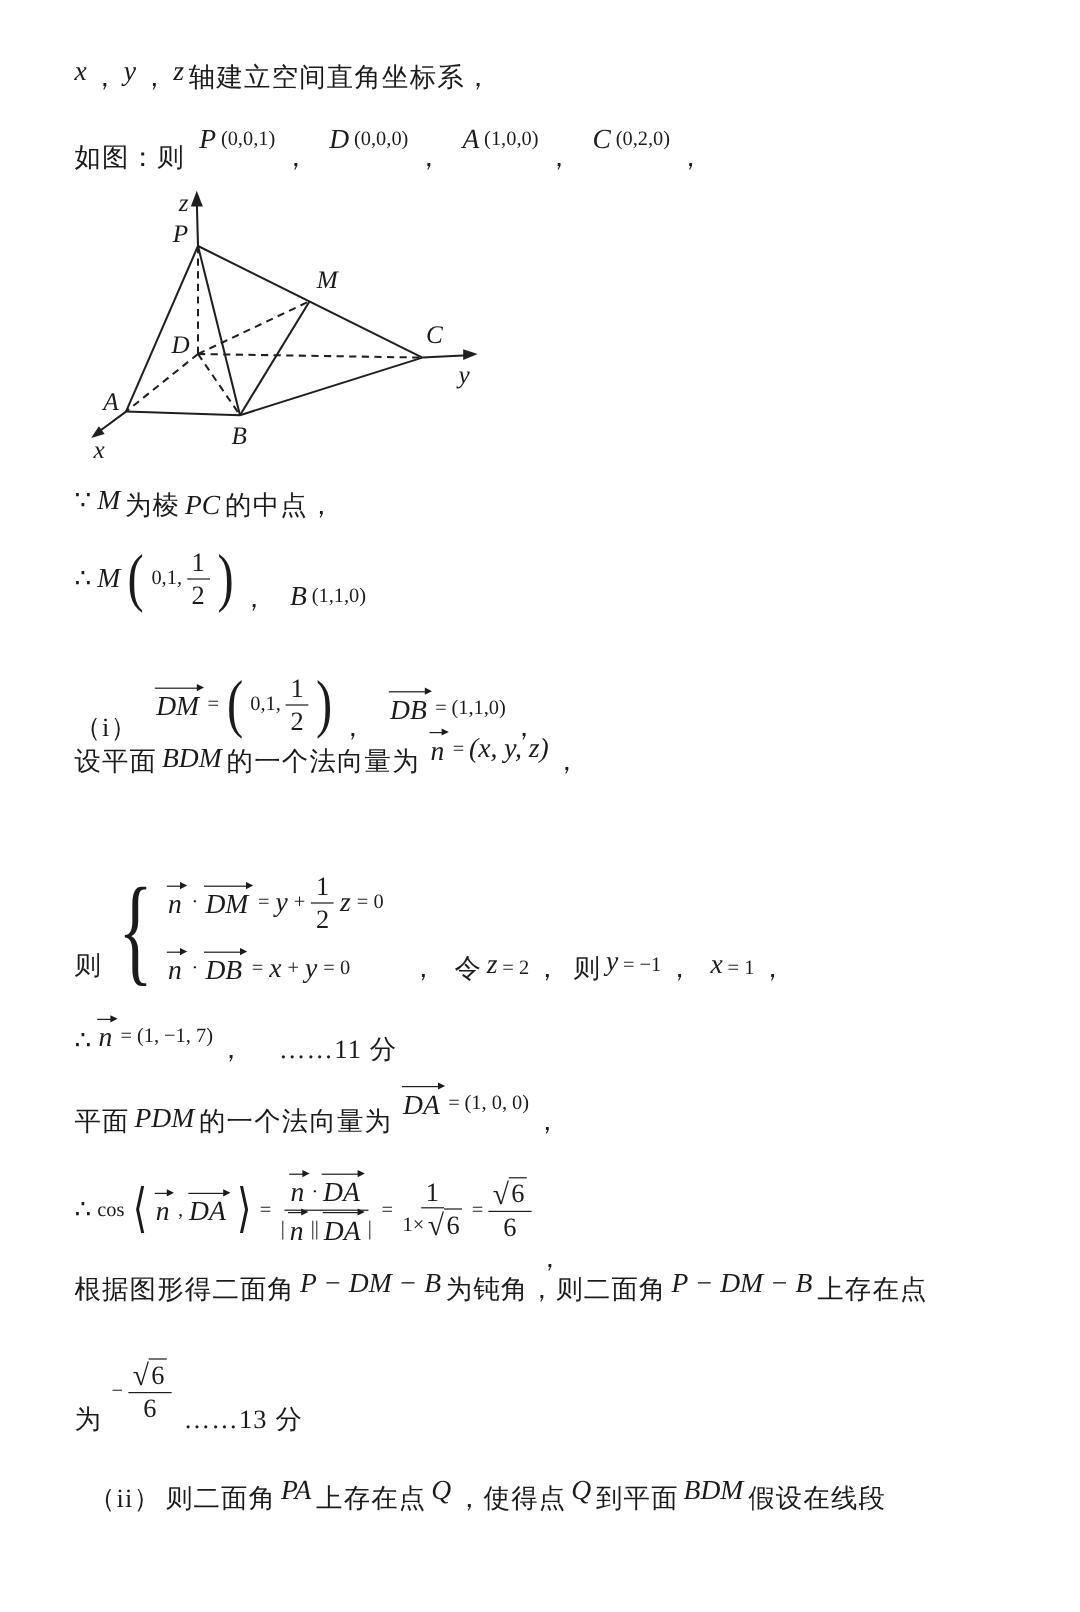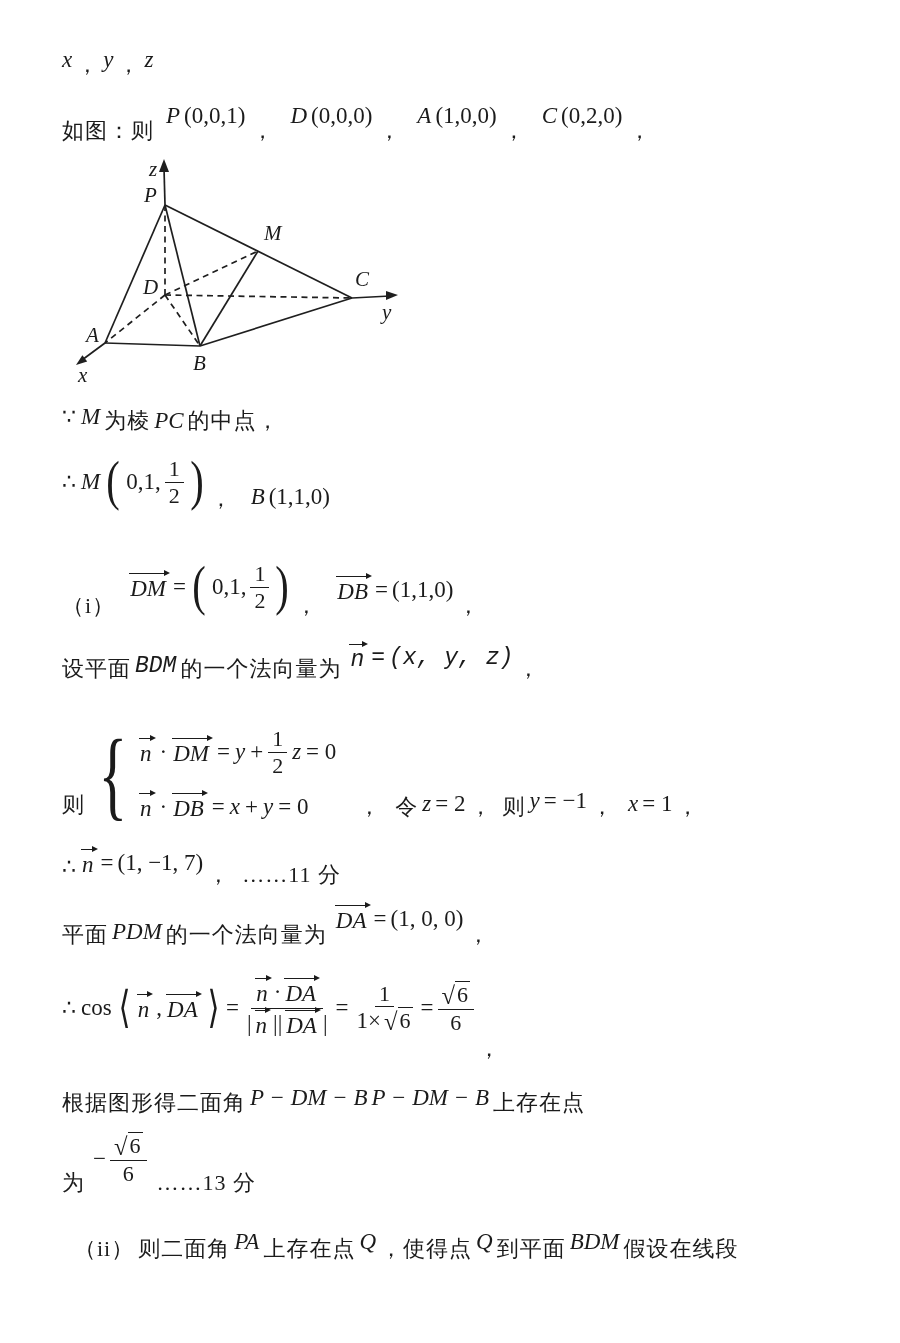--- a/index.html
+++ b/index.html
@@ -5,21 +5,21 @@
   html,body{margin:0;padding:0;}
   body{
     width:900px;height:1343px;background:#ffffff;color:#1b1b1b;
     font-family:"Liberation Serif","DejaVu Serif",serif;
     position:relative;overflow:hidden;
   }
   .page{position:absolute;inset:0;}
   .ln{position:absolute;display:flex;align-items:flex-end;gap:4px;white-space:nowrap;}
   .cn{font-size:22px;letter-spacing:1px;}
   .it{font-size:23px;font-style:italic;}
-  .up{font-size:23px;font-style:normal;}
+  .up{font-size:17px;font-style:normal;}
   .grp{display:inline-flex;align-items:center;gap:4px;}
   .vec{position:relative;display:inline-block;padding:4px 3px 0 1px;}
   .vec::before{content:"";position:absolute;top:1px;left:0;right:4px;border-top:1.4px solid currentColor;}
   .vec::after{content:"";position:absolute;top:-2px;right:-1px;width:0;height:0;
     border-left:6px solid currentColor;border-top:3px solid transparent;border-bottom:3px solid transparent;}
   .frac{display:inline-flex;flex-direction:column;align-items:center;line-height:1.15;font-size:22px;}
   .frac .num{border-bottom:1.5px solid currentColor;padding:0 4px;display:inline-flex;align-items:center;gap:3px;}
   .frac .den{padding:0 4px;display:inline-flex;align-items:center;gap:3px;}
   .bigp{font-size:54px;line-height:0.92;font-weight:300;display:inline-block;transform:scaleX(0.75);}
   .ang{font-size:44px;line-height:0.9;font-weight:300;display:inline-block;transform:scaleX(0.7);}
@@ -36,20 +36,21 @@
 <body>
 
 <div class="page">
 
   <div class="ln" style="left:62px;top:42px;height:38px;">
     <span class="it" style="margin-bottom:7px">x</span>
     <span class="cn">，</span>
     <span class="it" style="margin-bottom:7px">y</span>
     <span class="cn">，</span>
     <span class="it" style="margin-bottom:7px">z</span>
+    <span class="cn">轴建立空间直角坐标系，</span>
   </div>
 
   <div class="ln" style="left:62px;top:90px;height:56px;gap:6px;">
     <span class="cn">如图：则</span>
     <span class="grp" style="margin-bottom:17px;margin-left:6px">
       <span class="it">P</span>
         <span class="up">(0,0,1)</span>
     </span>
     <span class="cn">，</span>
     <span class="grp" style="margin-bottom:17px;margin-left:10px">
@@ -151,21 +152,21 @@
     </span>
     <span class="cn">，</span>
     <span class="grp" style="margin-bottom:16px;margin-left:14px">
       <span class="vec it">DB</span>
       <span class="up">=</span>
       <span class="up">(1,1,0)</span>
     </span>
     <span class="cn">，</span>
   </div>
 
-  <div class="ln" style="left:62px;top:638px;height:46px;font-family:Liberation Mono, monospace;">
+  <div class="ln" style="left:62px;top:604px;height:46px;">
     <span class="cn">设平面</span>
     <span class="it" style="margin-bottom:5px">BDM</span>
     <span class="cn">的一个法向量为</span>
     <span class="grp" style="margin-bottom:11px;margin-left:4px">
       <span class="vec it">n</span>
       <span class="up">=</span>
       <span class="it">(x, y, z)</span>
     </span>
     <span class="cn">，</span>
   </div>
@@ -216,21 +217,21 @@
   </div>
 
   <div class="ln" style="left:62px;top:838px;height:52px;">
     <span class="cn" style="margin-bottom:10px">∴</span>
     <span class="grp" style="margin-bottom:12px">
       <span class="vec it">n</span>
       <span class="up">=</span>
       <span class="up">(1, −1, 7)</span>
     </span>
     <span class="cn">，</span>
-    <span class="cn" style="margin-left:8px">……11 分</span>
+    <span class="cn" style="margin-left:24px">……11 分</span>
   </div>
 
   <div class="ln" style="left:62px;top:896px;height:54px;">
     <span class="cn">平面</span>
     <span class="it" style="margin-bottom:5px">PDM</span>
     <span class="cn">的一个法向量为</span>
     <span class="grp" style="margin-bottom:16px;margin-left:4px">
       <span class="vec it">DA</span>
       <span class="up">=</span>
       <span class="up">(1, 0, 0)</span>
@@ -278,23 +279,24 @@
         <span class="sqrt">
             <span class="sqs">√</span>
             <span class="sqa">6</span>
           </span>
       </span>
       <span class="den">6</span>
     </span>
     <span class="cn" style="align-self:flex-end">，</span>
   </div>
 
-  <div class="ln" style="left:62px;top:1072px;height:46px;">
+  <div class="ln" style="left:62px;top:1044px;height:46px;">
     <span class="cn">根据图形得二面角</span>
     <span class="it" style="margin-bottom:7px">P − DM − B</span>
+    <span class="cn">为钝角，则二面角</span>
     <span class="it" style="margin-bottom:7px">P − DM − B</span>
     <span class="cn">上存在点</span>
   </div>
 
   <div class="ln" style="left:62px;top:1122px;height:76px;">
     <span class="cn">为</span>
     <span class="grp" style="margin-bottom:12px;margin-left:4px">
       <span class="up">−</span>
       <span class="frac">
         <span class="num">

